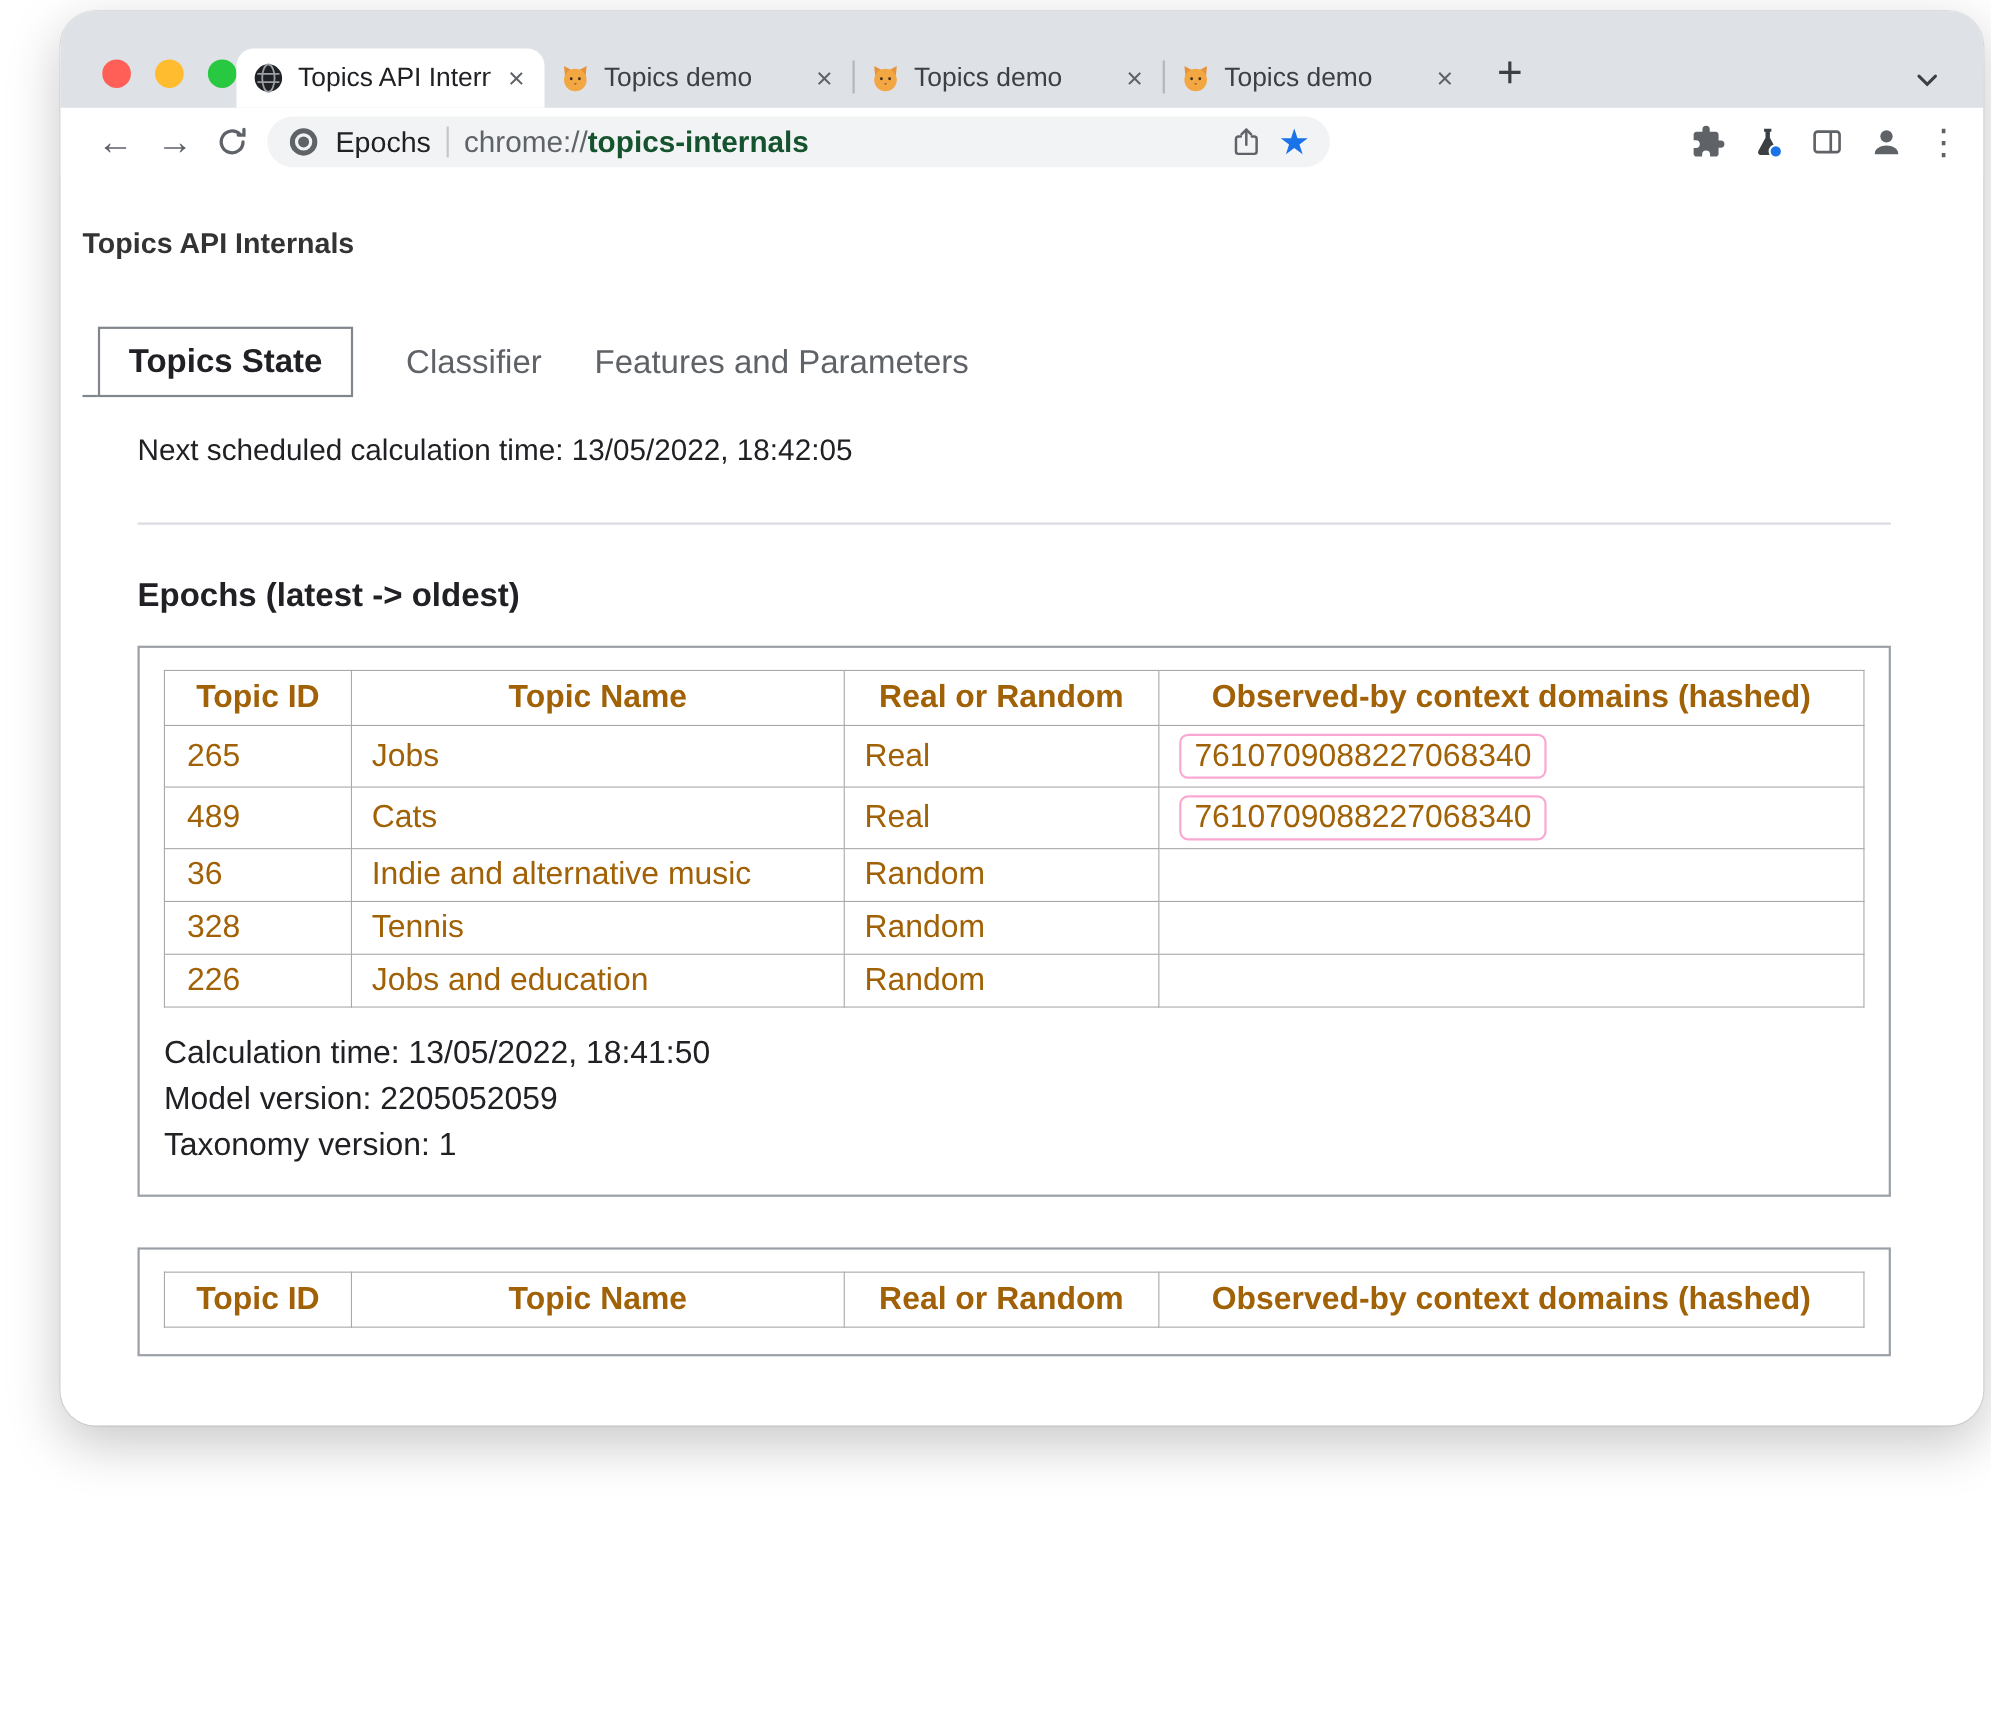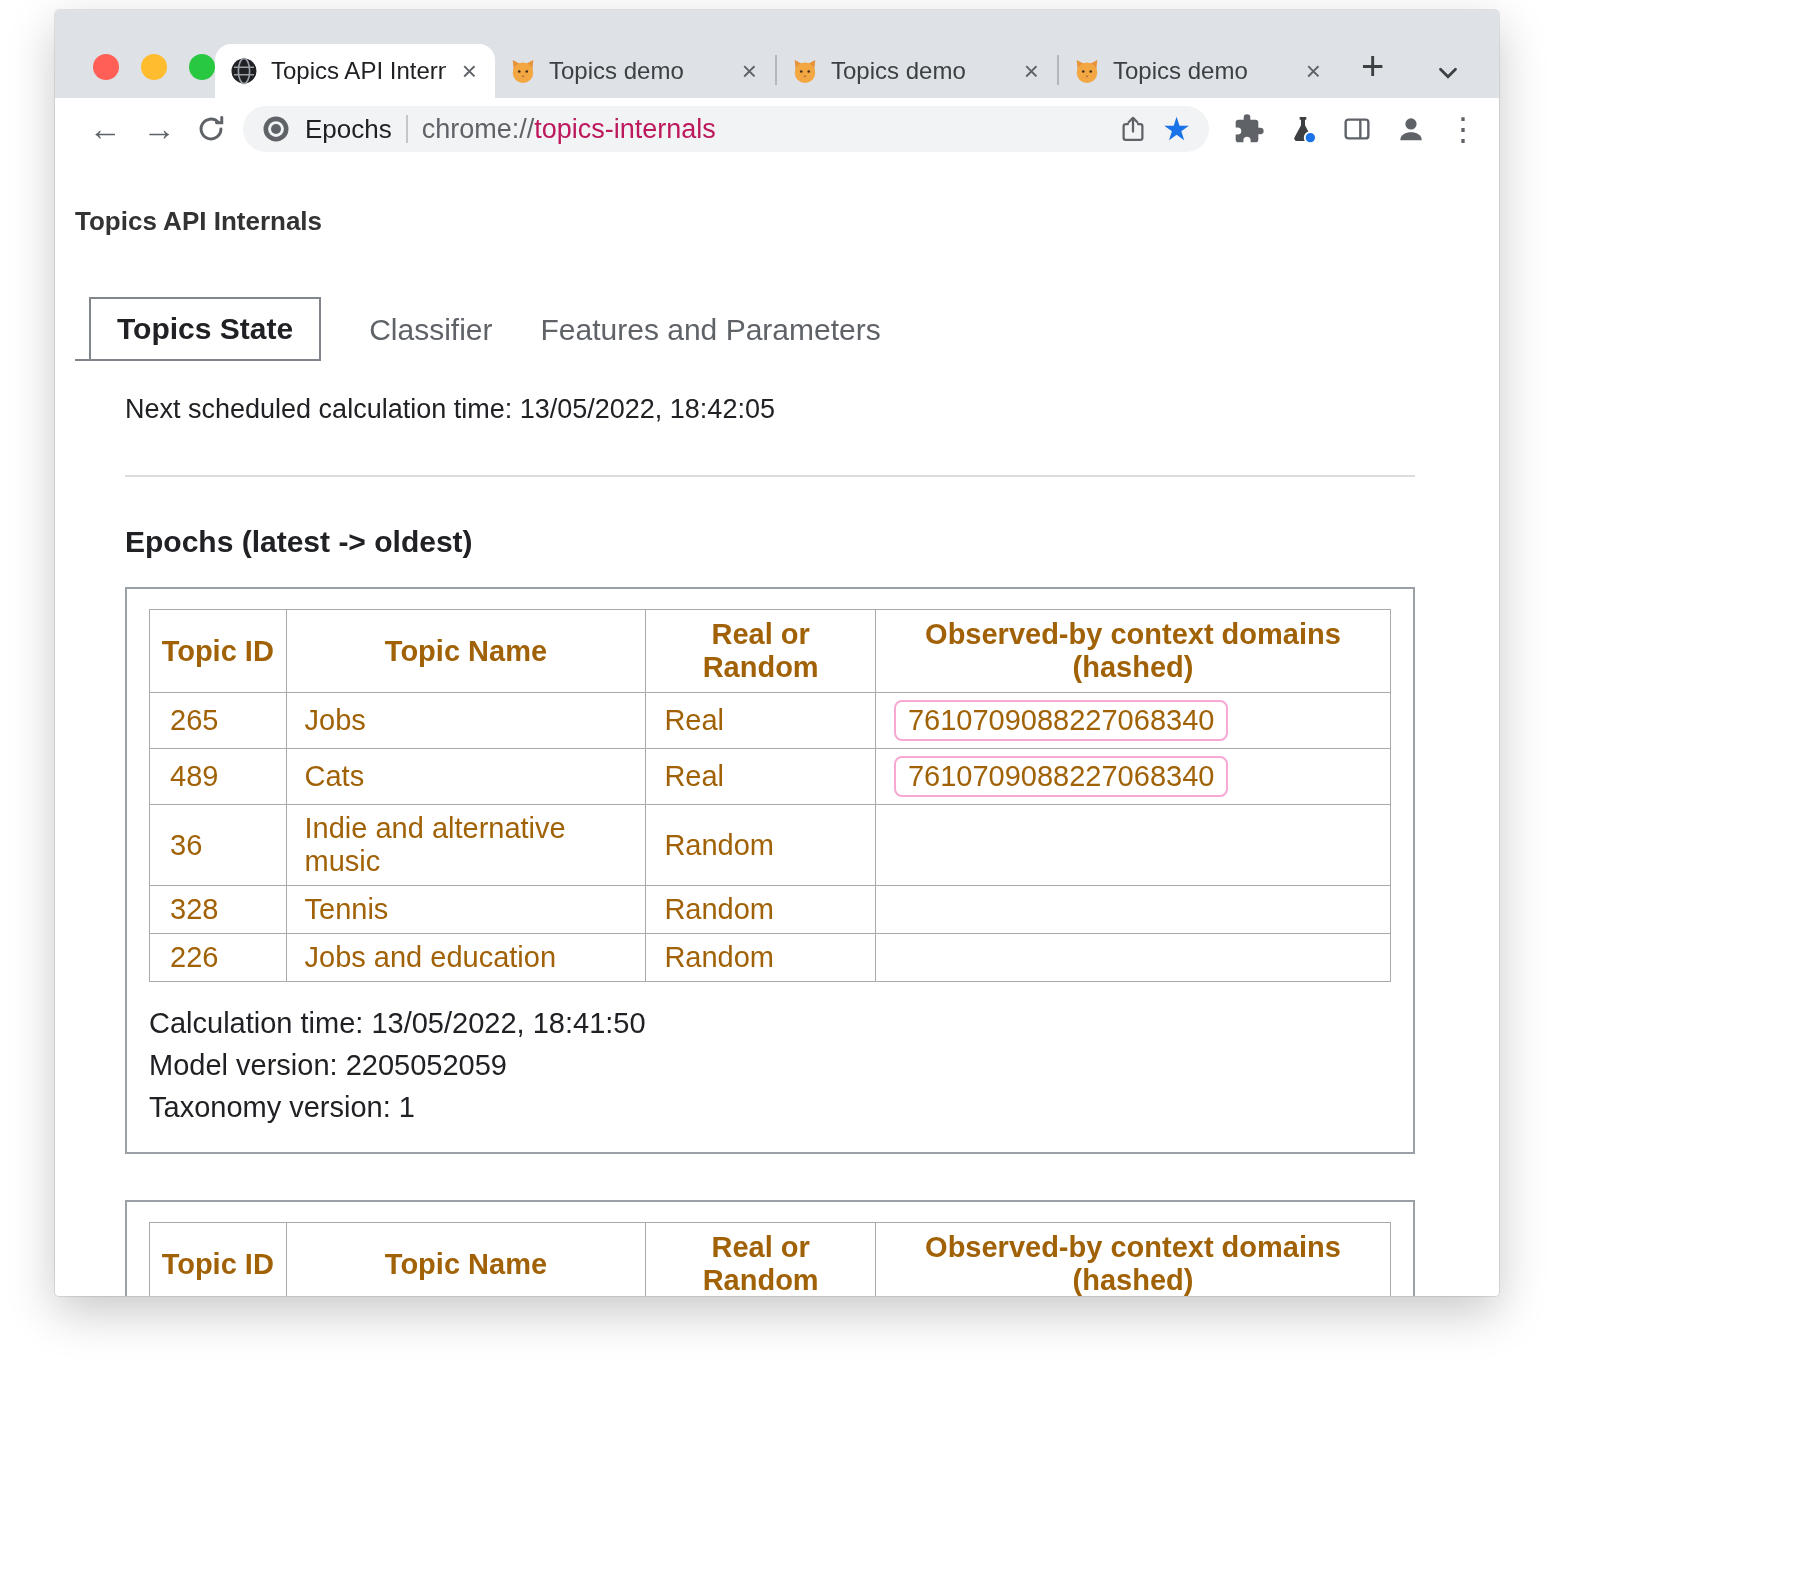--- a/index.html
+++ b/index.html
@@ -1,21 +1,21 @@
 <!DOCTYPE html>
 <html><head>
 <meta charset="utf-8">
 <style>
   * { box-sizing: border-box; margin: 0; padding: 0; }
   html,body { width:1810px; height:1576px; background:#ffffff; font-family:"Liberation Sans", sans-serif; }
   body { position:relative; overflow:hidden; }
 
   .window {
-    position:absolute; left:55px; top:10px; width:1444px; height:1286px;
-    background:#fff; border-radius:4px; overflow:hidden;
+    position:absolute; left:55px; top:10px; width:1748px; height:1286px;
+    background:#fff; border-radius:32px; overflow:hidden;
     box-shadow:0 0 0 1px rgba(0,0,0,.09), 0 16px 48px rgba(0,0,0,.22);
   }
 
   
   .tabstrip { position:relative; height:88px; background:#DEE1E6; }
   .traffic { position:absolute; left:38px; top:44px; display:flex; gap:22px; }
   .dot { width:26px; height:26px; border-radius:50%; display:inline-block; }
   .dot.red { background:#FF5F57; } .dot.yellow { background:#FEBC2E; } .dot.green { background:#28C840; }
 
   .tabs { position:absolute; left:160px; bottom:0; display:flex; align-items:flex-end; }
@@ -36,21 +36,21 @@
   .nav-ic { font-size:33px; color:#5F6368; width:40px; text-align:center; flex:0 0 auto; margin-right:14px; }
   .nav-svg { width:36px; flex:0 0 auto; margin-right:14px; display:flex; justify-content:center; }
   .urlbar {
     width:966px; height:46px; background:#F1F3F4; border-radius:23px;
     display:flex; align-items:center; padding:0 18px; gap:14px; margin-right:auto;
   }
   .engine { font-size:26px; color:#202124; }
   .url-divider { width:2px; height:28px; background:#C4C7CA; }
   .url { font-size:27px; white-space:nowrap; }
   .url .scheme { color:#5F6368; }
-  .url .host { color:#be185d; font-weight:400; }
+  .url .host { color:#14532d; font-weight:700; }
   .url-spacer { flex:1 1 auto; }
   .star { font-size:32px; color:#1A73E8; line-height:1; }
   .right-ic { width:36px; margin-left:18px; display:flex; justify-content:center; flex:0 0 auto; }
   .menu-dots { font-size:32px; color:#5F6368; width:24px; text-align:center; margin-left:18px; }
 
   
   .content { color:#202124; }
   h1.page-title { margin:46px 0 0 20px; font-size:26px; font-weight:700; color:#333; }
 
   .pagetabs { display:flex; align-items:flex-end; margin:60px 0 0 20px; }

